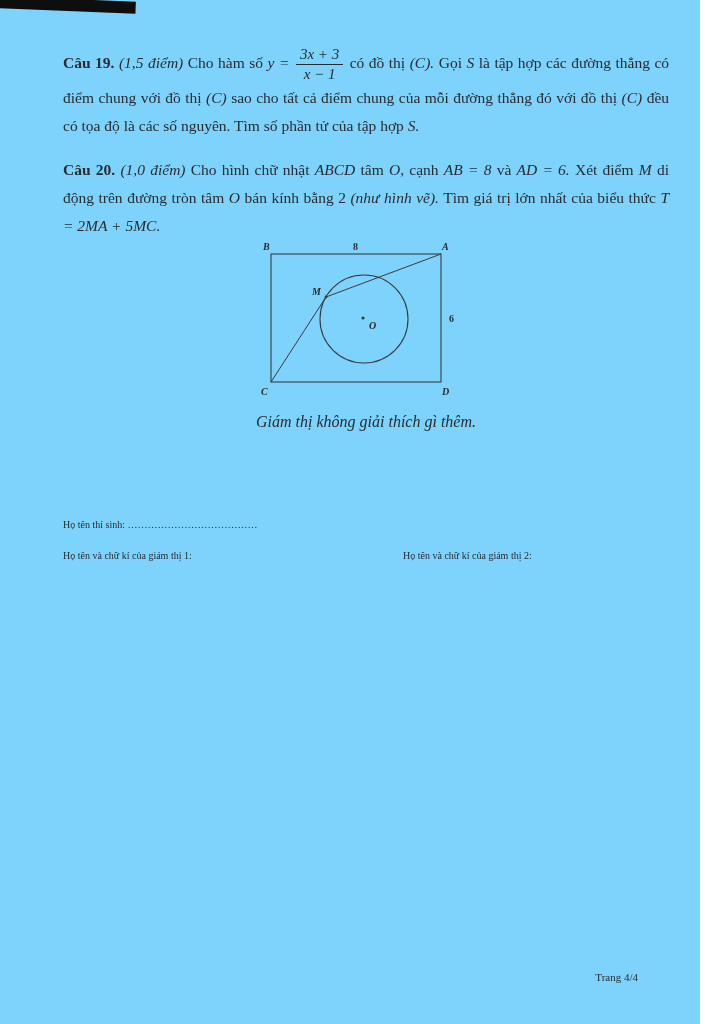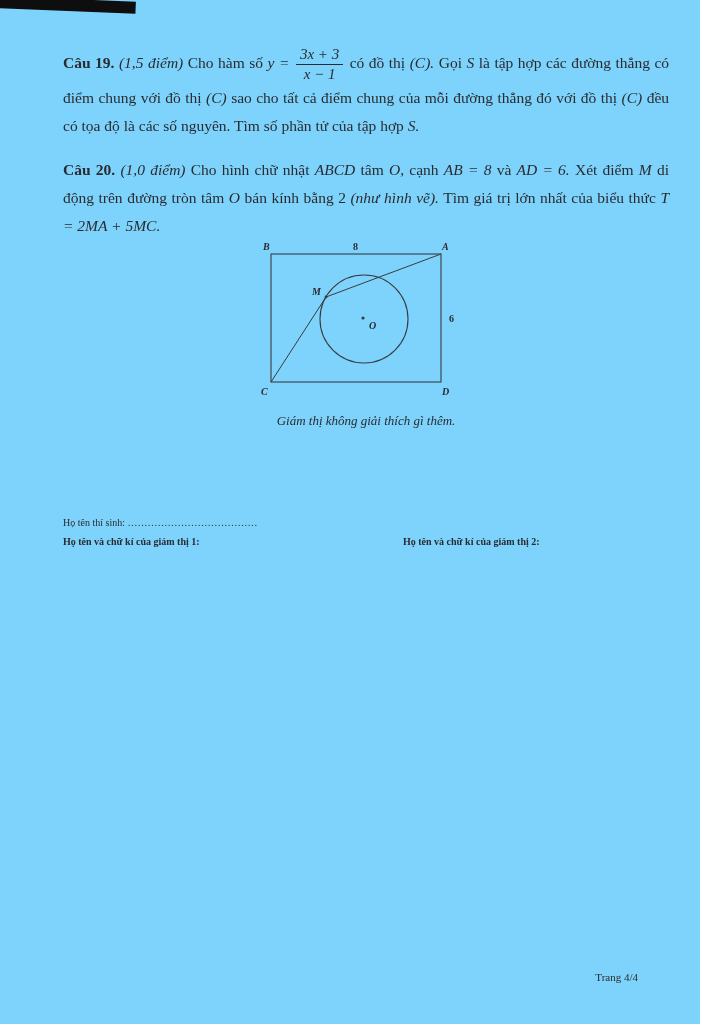--- a/index.html
+++ b/index.html
@@ -34,25 +34,25 @@
     display:inline-block; vertical-align:middle;
     text-align:center; font-style:italic;
     line-height:1.15; font-size:15px; padding:0 2px;
   }
   .frac .num { display:block; border-bottom:1.2px solid #2a2b30; padding:0 4px 1px; }
   .frac .den { display:block; padding-top:1px; }
   .figure-wrap { text-align:center; margin-top:0; }
   .flbl { font-family:"Liberation Serif", serif; font-style:italic; font-weight:600; font-size:10px; fill:#2a2b30; }
   .fnum { font-family:"Liberation Serif", serif; font-weight:600; font-size:10px; fill:#2a2b30; }
   .het { text-align:center; font-weight:bold; font-size:15.5px; margin-top:16px; letter-spacing:0.3px; }
-  .note { text-align:center; font-style:italic; font-size:13px; margin-top:7px; }
+  .note { text-align:center; font-style:italic; font-size:16px; margin-top:7px; }
   .fields { margin-top:88px; font-size:10px; }
   .frow { display:flex; }
   .frow .fcol-left { width:340px; }
-  .frow + .frow { margin-top:8px;font-weight:bold; }
+  .frow + .frow { margin-top:20px; }
   .pagenum {
     position:absolute; right:62px; top:971px; font-size:11px;margin-left:24px;
   }
 </style>
 </head>
 <body>
 
 <div class="page">
 
   <div class="scan-bar"></div>

